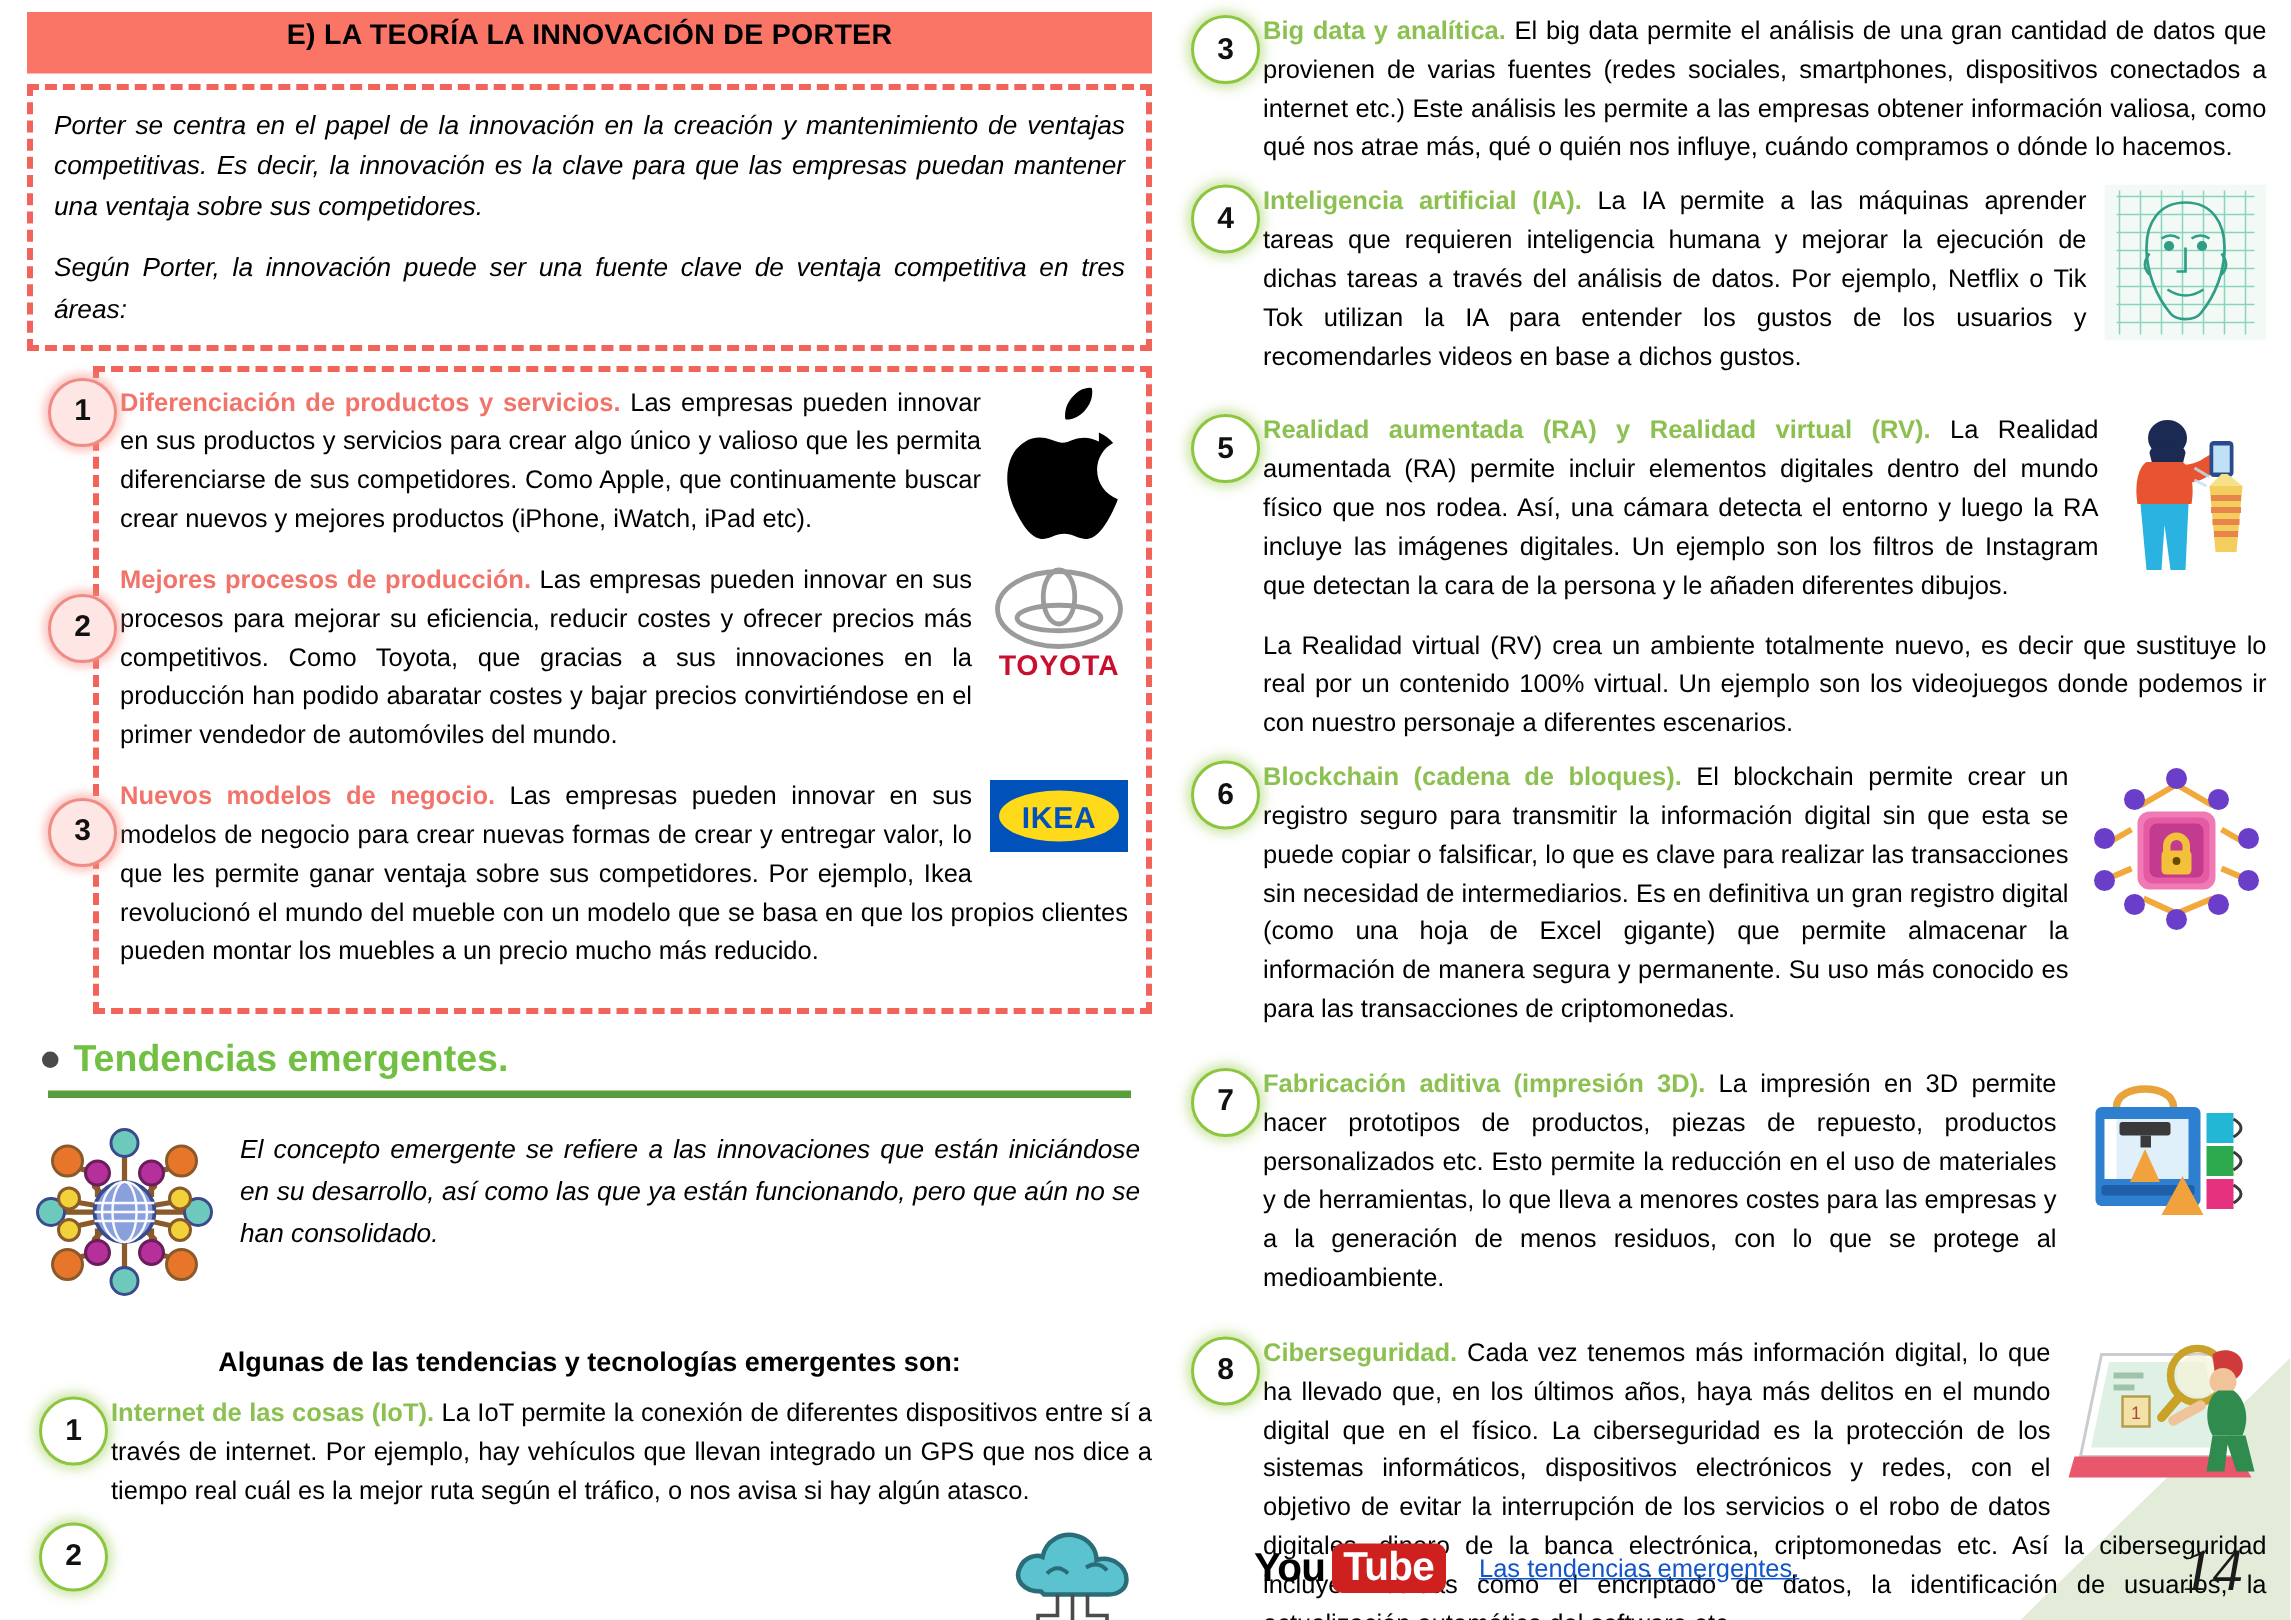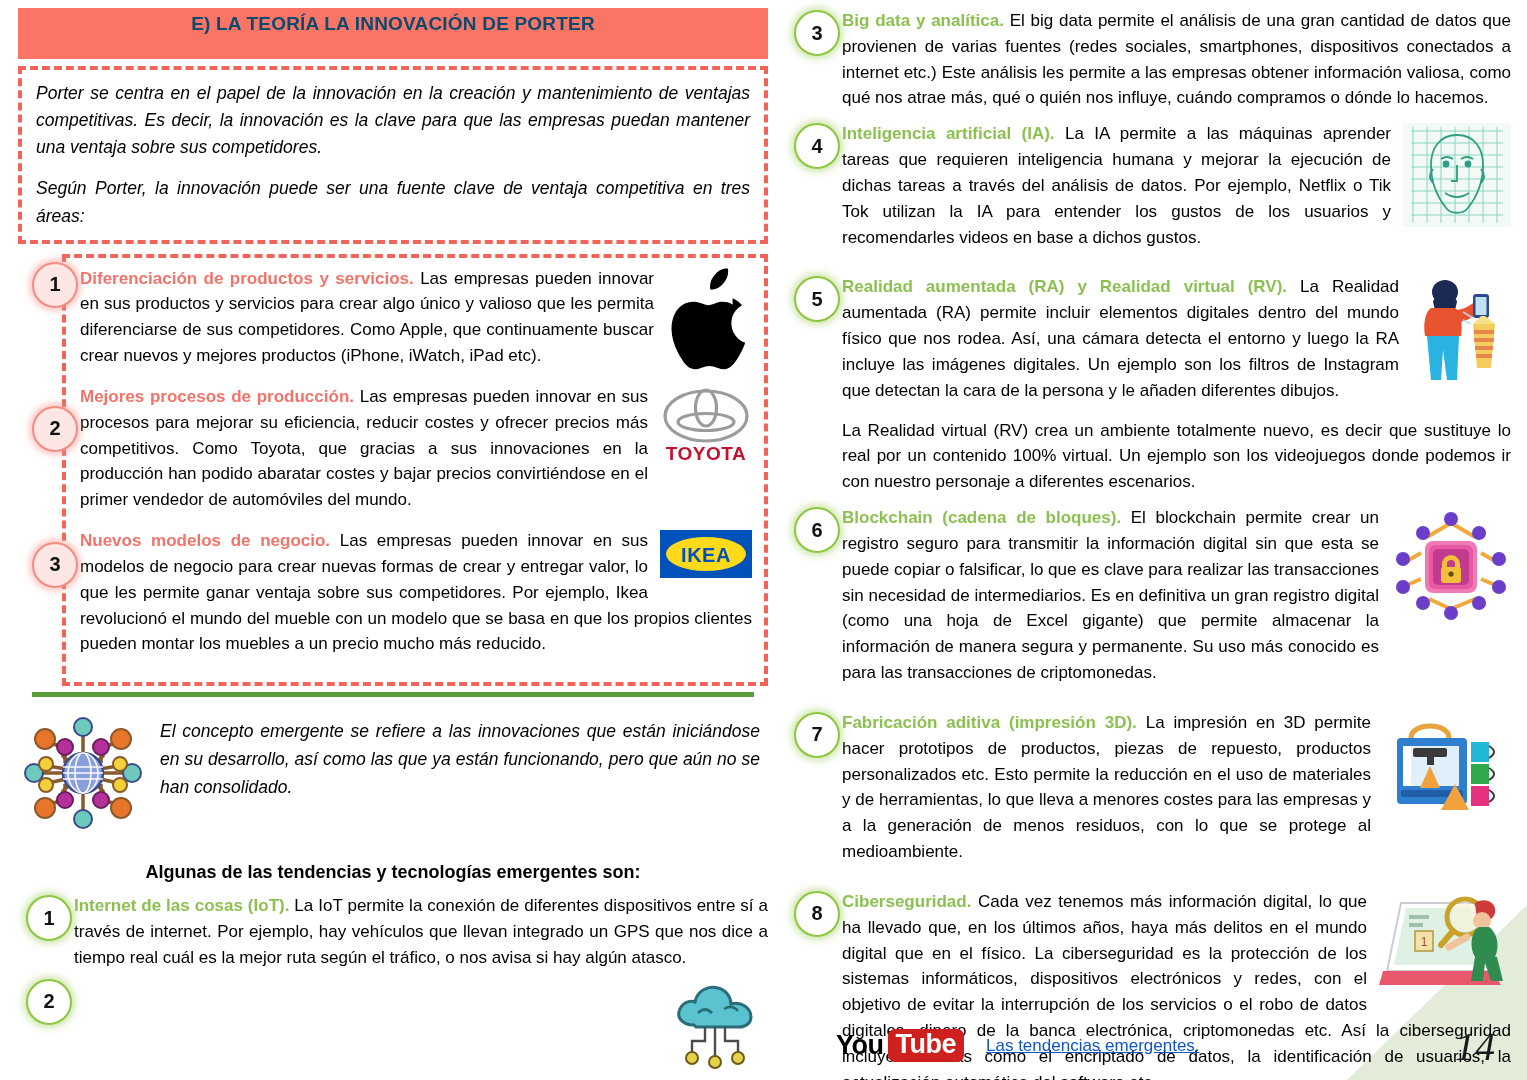--- a/index.html
+++ b/index.html
@@ -43,26 +43,26 @@
     position: absolute;
     left: 786px;
     top: 0;
     width: 725px;
     z-index: 2;
   }
 
   
   .banner {
     background: #fb7566;
-    color: #0c4a6e;
+    color: #000000;
     font-weight: bold;
     font-size: 19px;
     text-align: center;
     letter-spacing: .2px;
-    padding: 5px 4px 24px 4px;
+    padding: 5px 4px 14px 4px;
     margin: 8px 0 0 0;
   }
 
   
   .dashed-box {
     border: 4px dashed #f2645a;
     padding: 10px 14px 8px 14px;
     margin-top: 7px;
   }
   .dashed-box p {
@@ -301,20 +301,24 @@
         </span>
 
         <p class="item-para">
           <span class="lead-red">Nuevos modelos de negocio.</span><span> Las empresas pueden innovar en sus modelos de negocio para crear nuevas formas de crear y entregar valor, lo que les permite ganar ventaja sobre sus competidores. Por ejemplo, Ikea revolucionó el mundo del mueble con un modelo que se basa en que los propios clientes pueden montar los muebles a un precio mucho más reducido.</span>
         </p>
 
         <div style="clear:both;"></div>
       </div>
     </div>
 
+    <div class="bullet-head">
+      <span class="bullet-dot"></span>
+      <span>Tendencias emergentes.</span>
+    </div>
     <div class="green-rule"></div>
 
     <div class="intro-row">
       <span>
         <svg width="130" height="125" viewBox="0 0 130 125" aria-hidden="true">
           <g stroke="#8a5a2b" stroke-width="3.5" fill="none">
             <path d="M65 22 L65 50"></path>
               <path d="M65 100 L65 75"></path>
             <path d="M22 62 L50 62"></path>
               <path d="M108 62 L80 62"></path>

